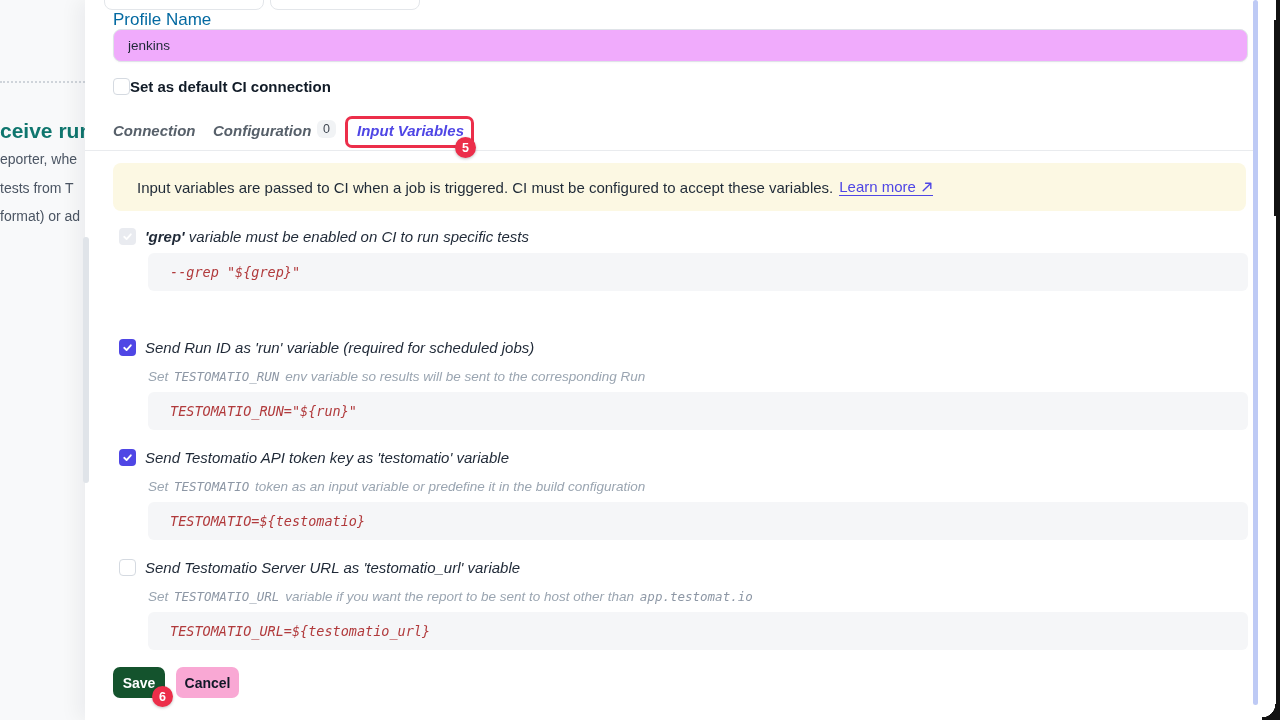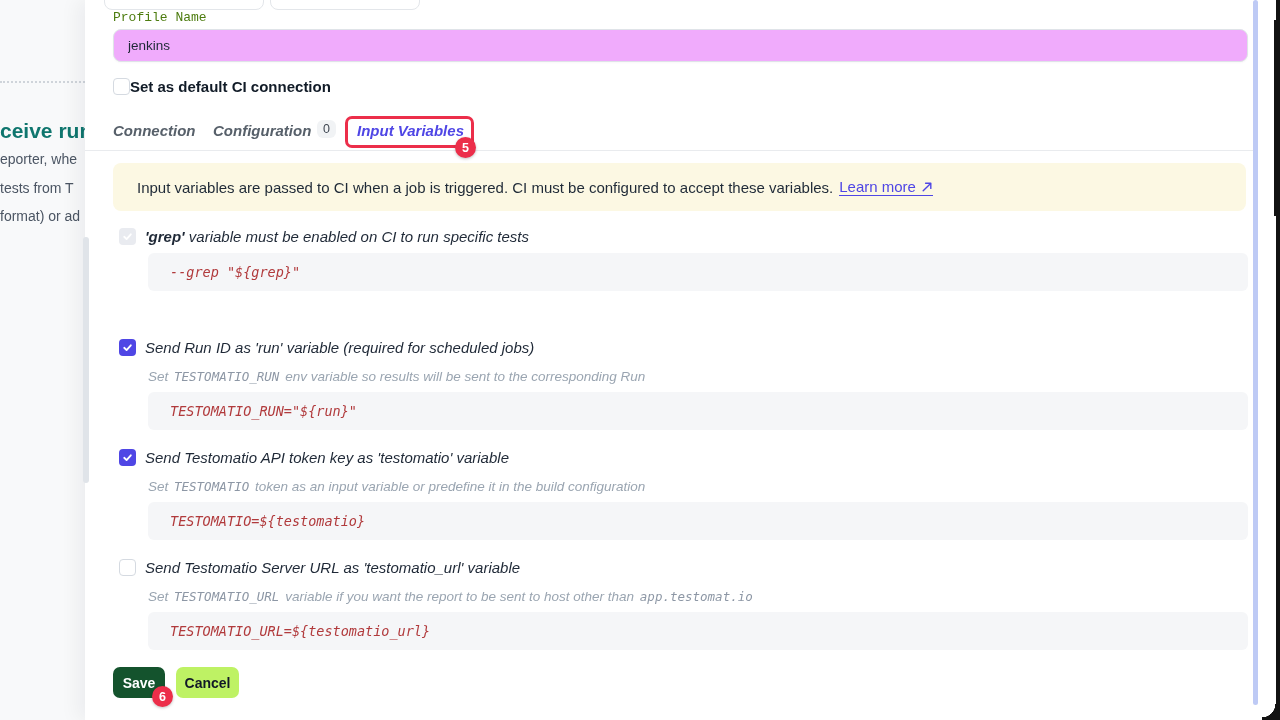--- a/index.html
+++ b/index.html
@@ -16,21 +16,21 @@
   .underlay-line{position:absolute;left:0;font-size:14px;color:#4b5563;white-space:nowrap;}
   .u-l0{top:151px}.u-l1{top:180px}.u-l2{top:208px}
   
   .drawer{position:absolute;left:85px;top:0;width:1191px;height:720px;background:#ffffff;
           box-shadow:-8px 0 18px rgba(15,23,42,.05);}
   .drag-handle{position:absolute;left:83px;top:237px;width:6px;height:246px;border-radius:3px;background:#e0e4e9;z-index:6;}
   
   .partial-field{position:absolute;top:-12px;height:20px;border:1px solid #e3e6ea;border-radius:8px;background:#fff;}
   .pf1{left:19px;width:158px;} .pf2{left:185px;width:148px;}
   
-  .field-label{position:absolute;left:28px;top:10px;font-size:13px;color:#4d7c0f;font-family:Liberation Mono, monospace;}
+  .field-label{position:absolute;left:28px;top:10px;font-size:17px;color:#0369a1;}
   .text-input{position:absolute;left:28px;top:29px;width:1135px;height:33px;box-sizing:border-box;
               border:1px solid #dfe3e8;border-radius:8px;background:#f0abfc;
               font-family:"Liberation Sans",sans-serif;font-size:13.5px;color:#1f2937;padding:0 14px;outline:none;
               box-shadow:0 1px 2px rgba(15,23,42,.03);}
   
   .checkbox{width:17px;height:17px;box-sizing:border-box;border-radius:4px;flex:0 0 auto;
             display:flex;align-items:center;justify-content:center;background:#fff;border:1.5px solid #d5dae1;cursor:pointer;}
   .checkbox svg{display:none;width:11px;height:11px;}
   .checkbox.checked{background:#4f46e5;border:none;}
   .checkbox.checked svg{display:block;}
@@ -70,21 +70,21 @@
   .sec-helper{margin:13px 0 0 29px;font-size:13.5px;color:#9aa5b1;}
   .hmono{font-family:"DejaVu Sans Mono",monospace;font-size:12.5px;color:#8d97a5;padding:0 2px;}
   .sec-code{margin:8px 0 0 29px;height:38px;background:#f5f6f8;border-radius:6px;
             display:flex;align-items:center;padding-left:22px;
             font-family:"DejaVu Sans Mono",monospace;font-size:13.5px;color:#b13a3c;}
   
   .btn-row{position:absolute;left:28px;top:667px;display:flex;gap:11px;}
   .btn{height:31px;border:none;border-radius:7px;font-family:"Liberation Sans",sans-serif;
        font-size:14px;font-weight:600;cursor:pointer;display:flex;align-items:center;justify-content:center;}
   .btn-save{width:52px;background:#14532d;color:#fff;}
-  .btn-cancel{width:63px;background:#bef264;color:#111827;}
+  .btn-cancel{width:63px;background:#f9a8d4;color:#111827;}
   
   .drawer-scrollbar{position:absolute;left:1168px;top:0;width:5px;height:705px;background:#becaf5;border-radius:3px;}
   .screen-edge{position:absolute;left:1276px;top:0;width:4px;height:720px;background:#121212;}
   .screen-edge-top{position:absolute;left:1274px;top:20px;width:2px;height:196px;background:#121212;}
   .screen-corner{position:absolute;left:1262px;top:704px;width:14px;height:16px;
                  background:radial-gradient(circle 14px at 0 0,#ffffff 13px,#121212 13.5px);}
 </style>
 </head>
 <body>
 

